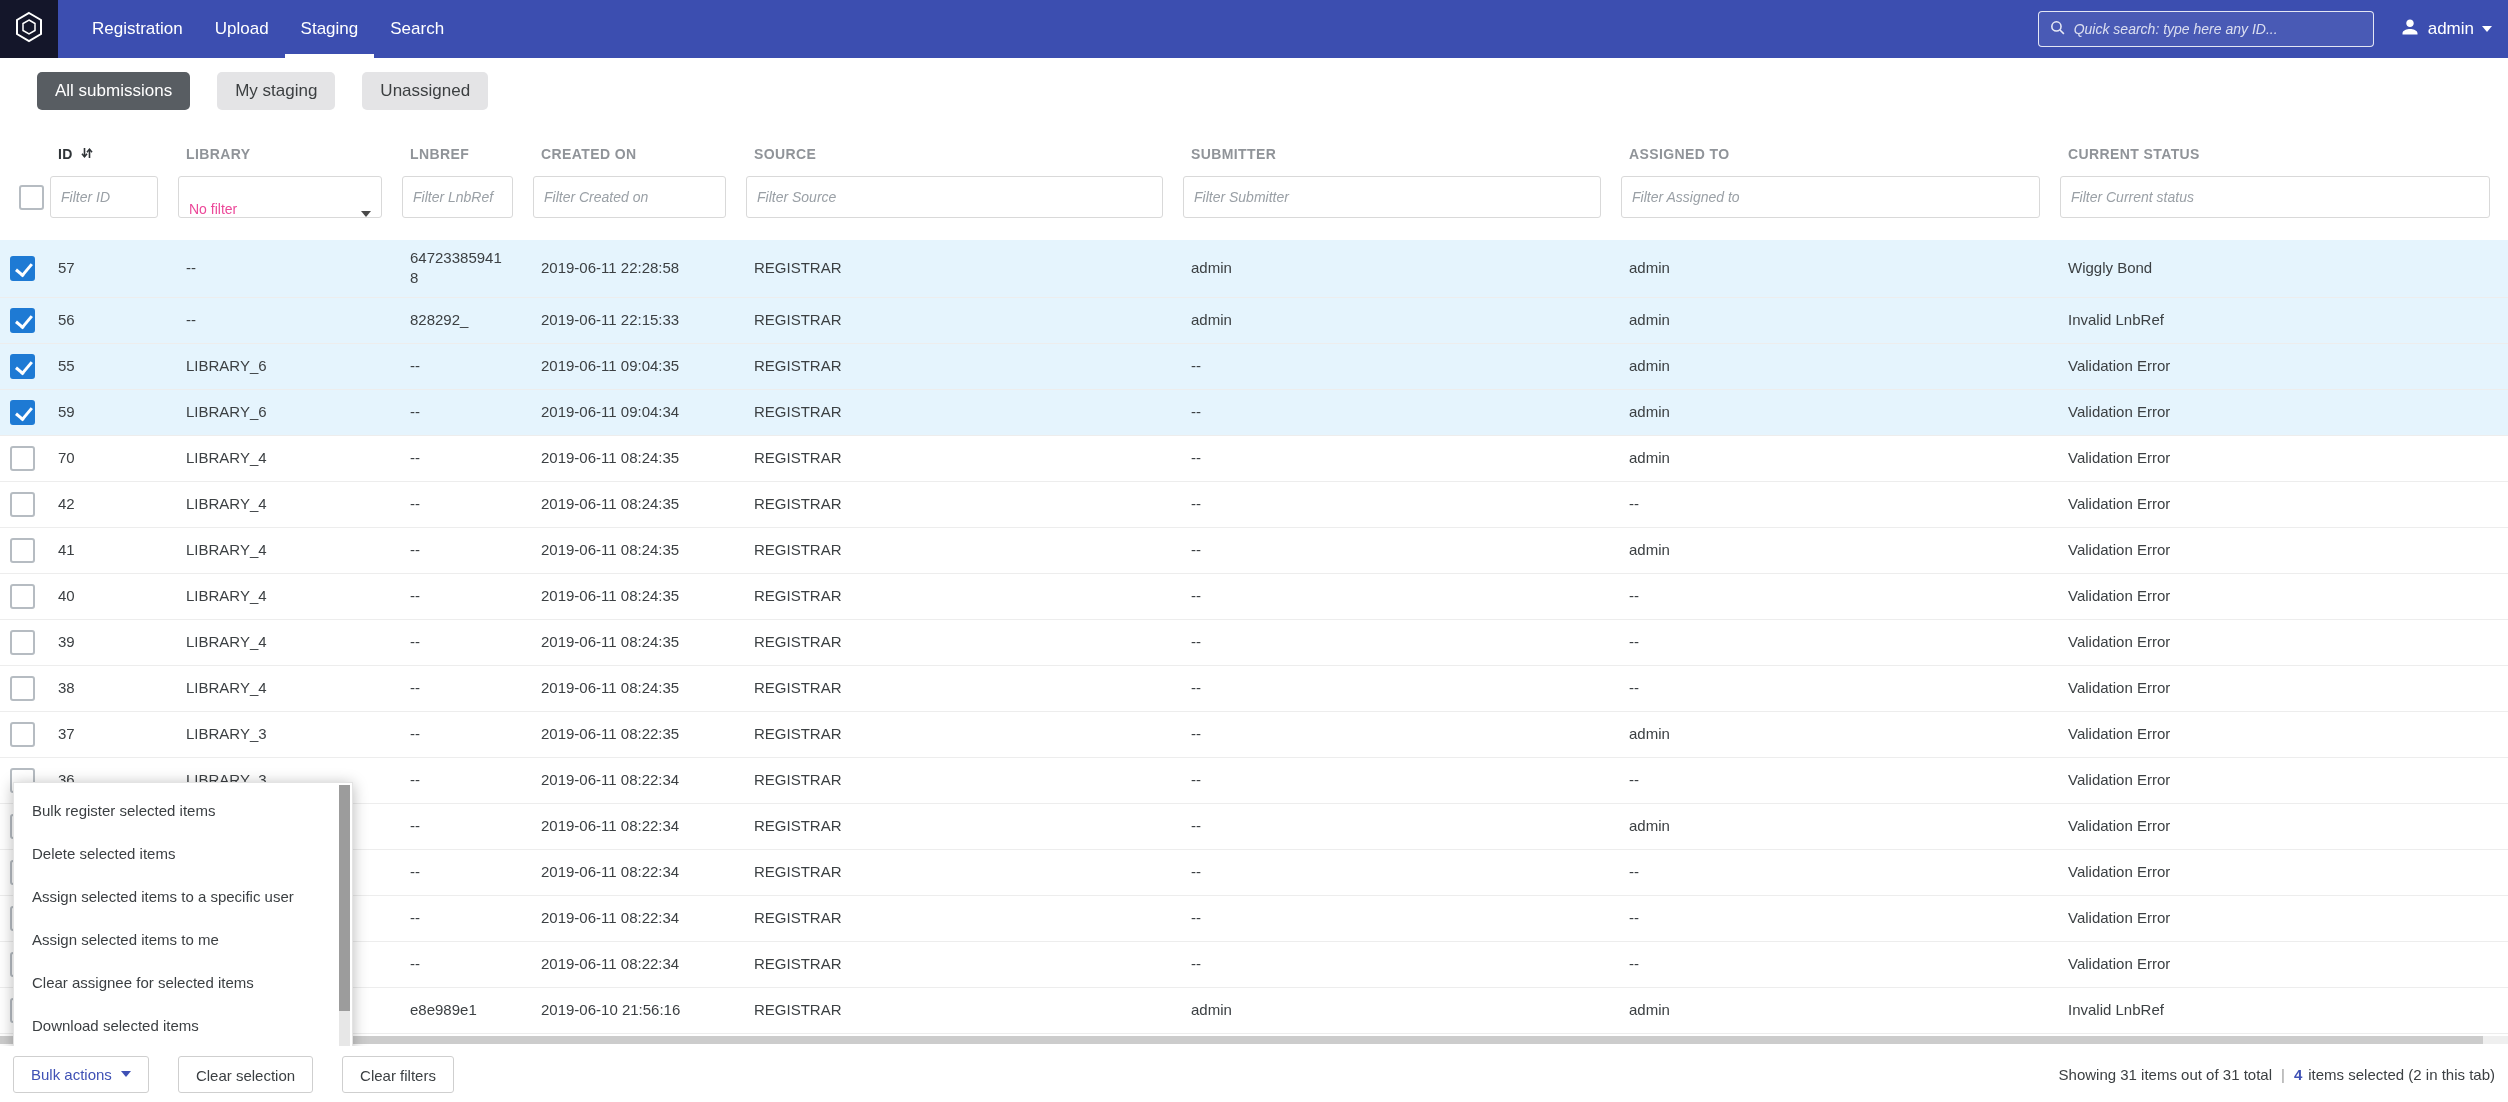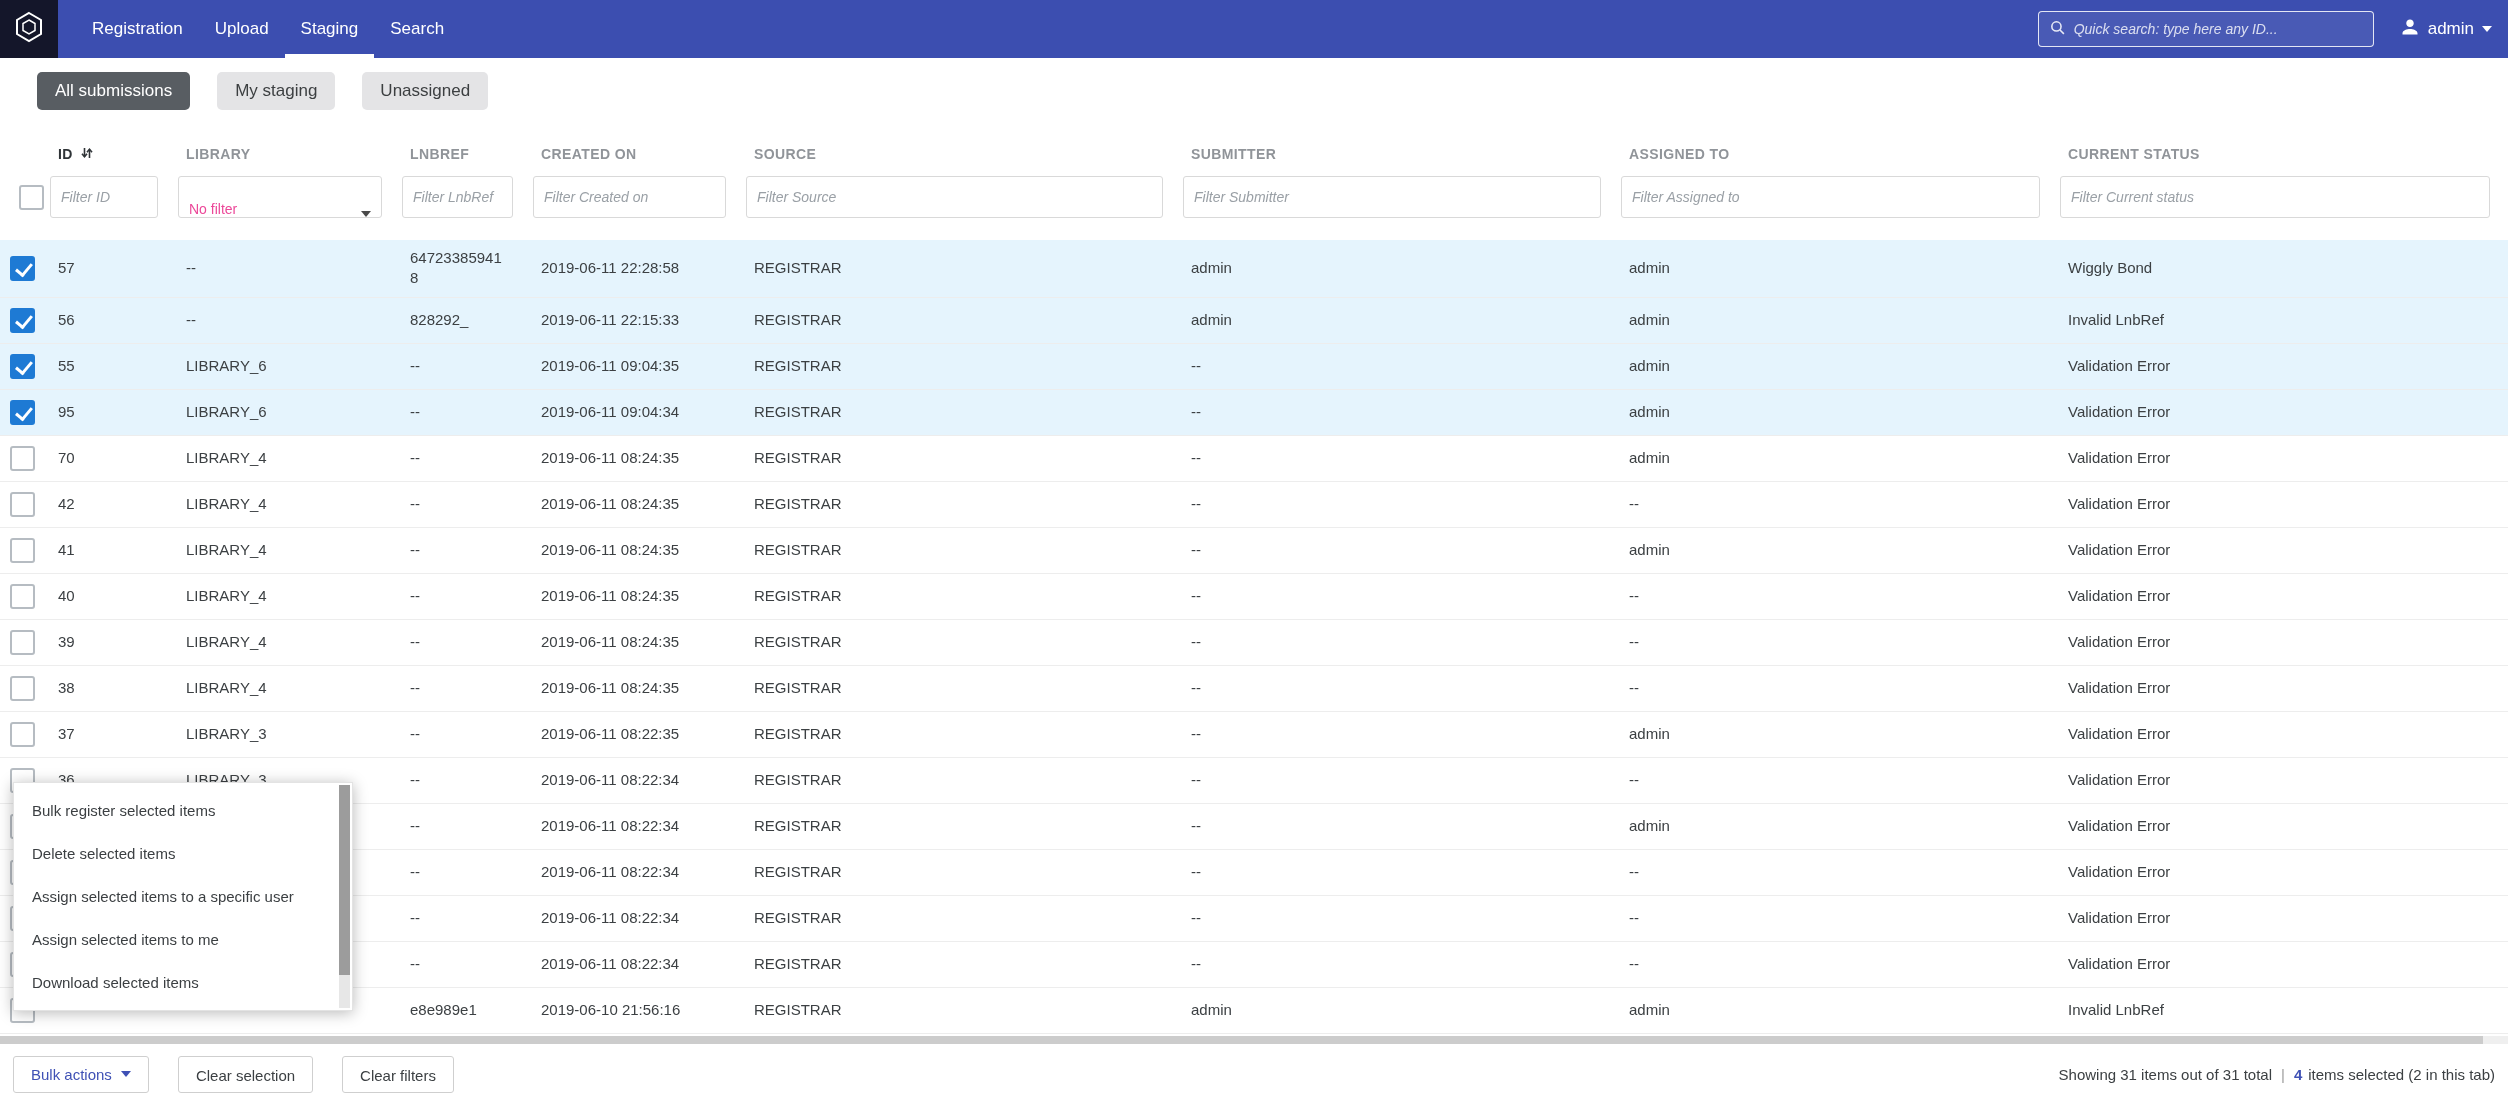--- a/index.html
+++ b/index.html
@@ -195,21 +195,21 @@
           <div class="cell">REGISTRAR</div>
           <div class="cell">--</div>
           <div class="cell">admin</div>
           <div class="cell">Validation Error</div>
         </div>
 
         <div class="trow grid selected">
           <div class="cell c-check">
             <span class="checkbox checked"></span>
           </div>
-          <div class="cell">95</div>
+          <div class="cell">59</div>
           <div class="cell">LIBRARY_6</div>
           <div class="cell c-lnbref">--</div>
           <div class="cell">2019-06-11 09:04:34</div>
           <div class="cell">REGISTRAR</div>
           <div class="cell">--</div>
           <div class="cell">admin</div>
           <div class="cell">Validation Error</div>
         </div>
 
         <div class="trow grid">
@@ -405,20 +405,21 @@
     <div class="menu-items">
 
         <div class="menu-item">Bulk register selected items</div>
 
         <div class="menu-item">Delete selected items</div>
 
         <div class="menu-item">Assign selected items to a specific user</div>
 
         <div class="menu-item">Assign selected items to me</div>
 
+        <div class="menu-item">Clear assignee for selected items</div>
 
         <div class="menu-item">Download selected items</div>
 
     </div>
     <div class="menu-scrollbar">
       <div class="menu-thumb"></div>
     </div>
   </div>
 
   <footer class="footer">

